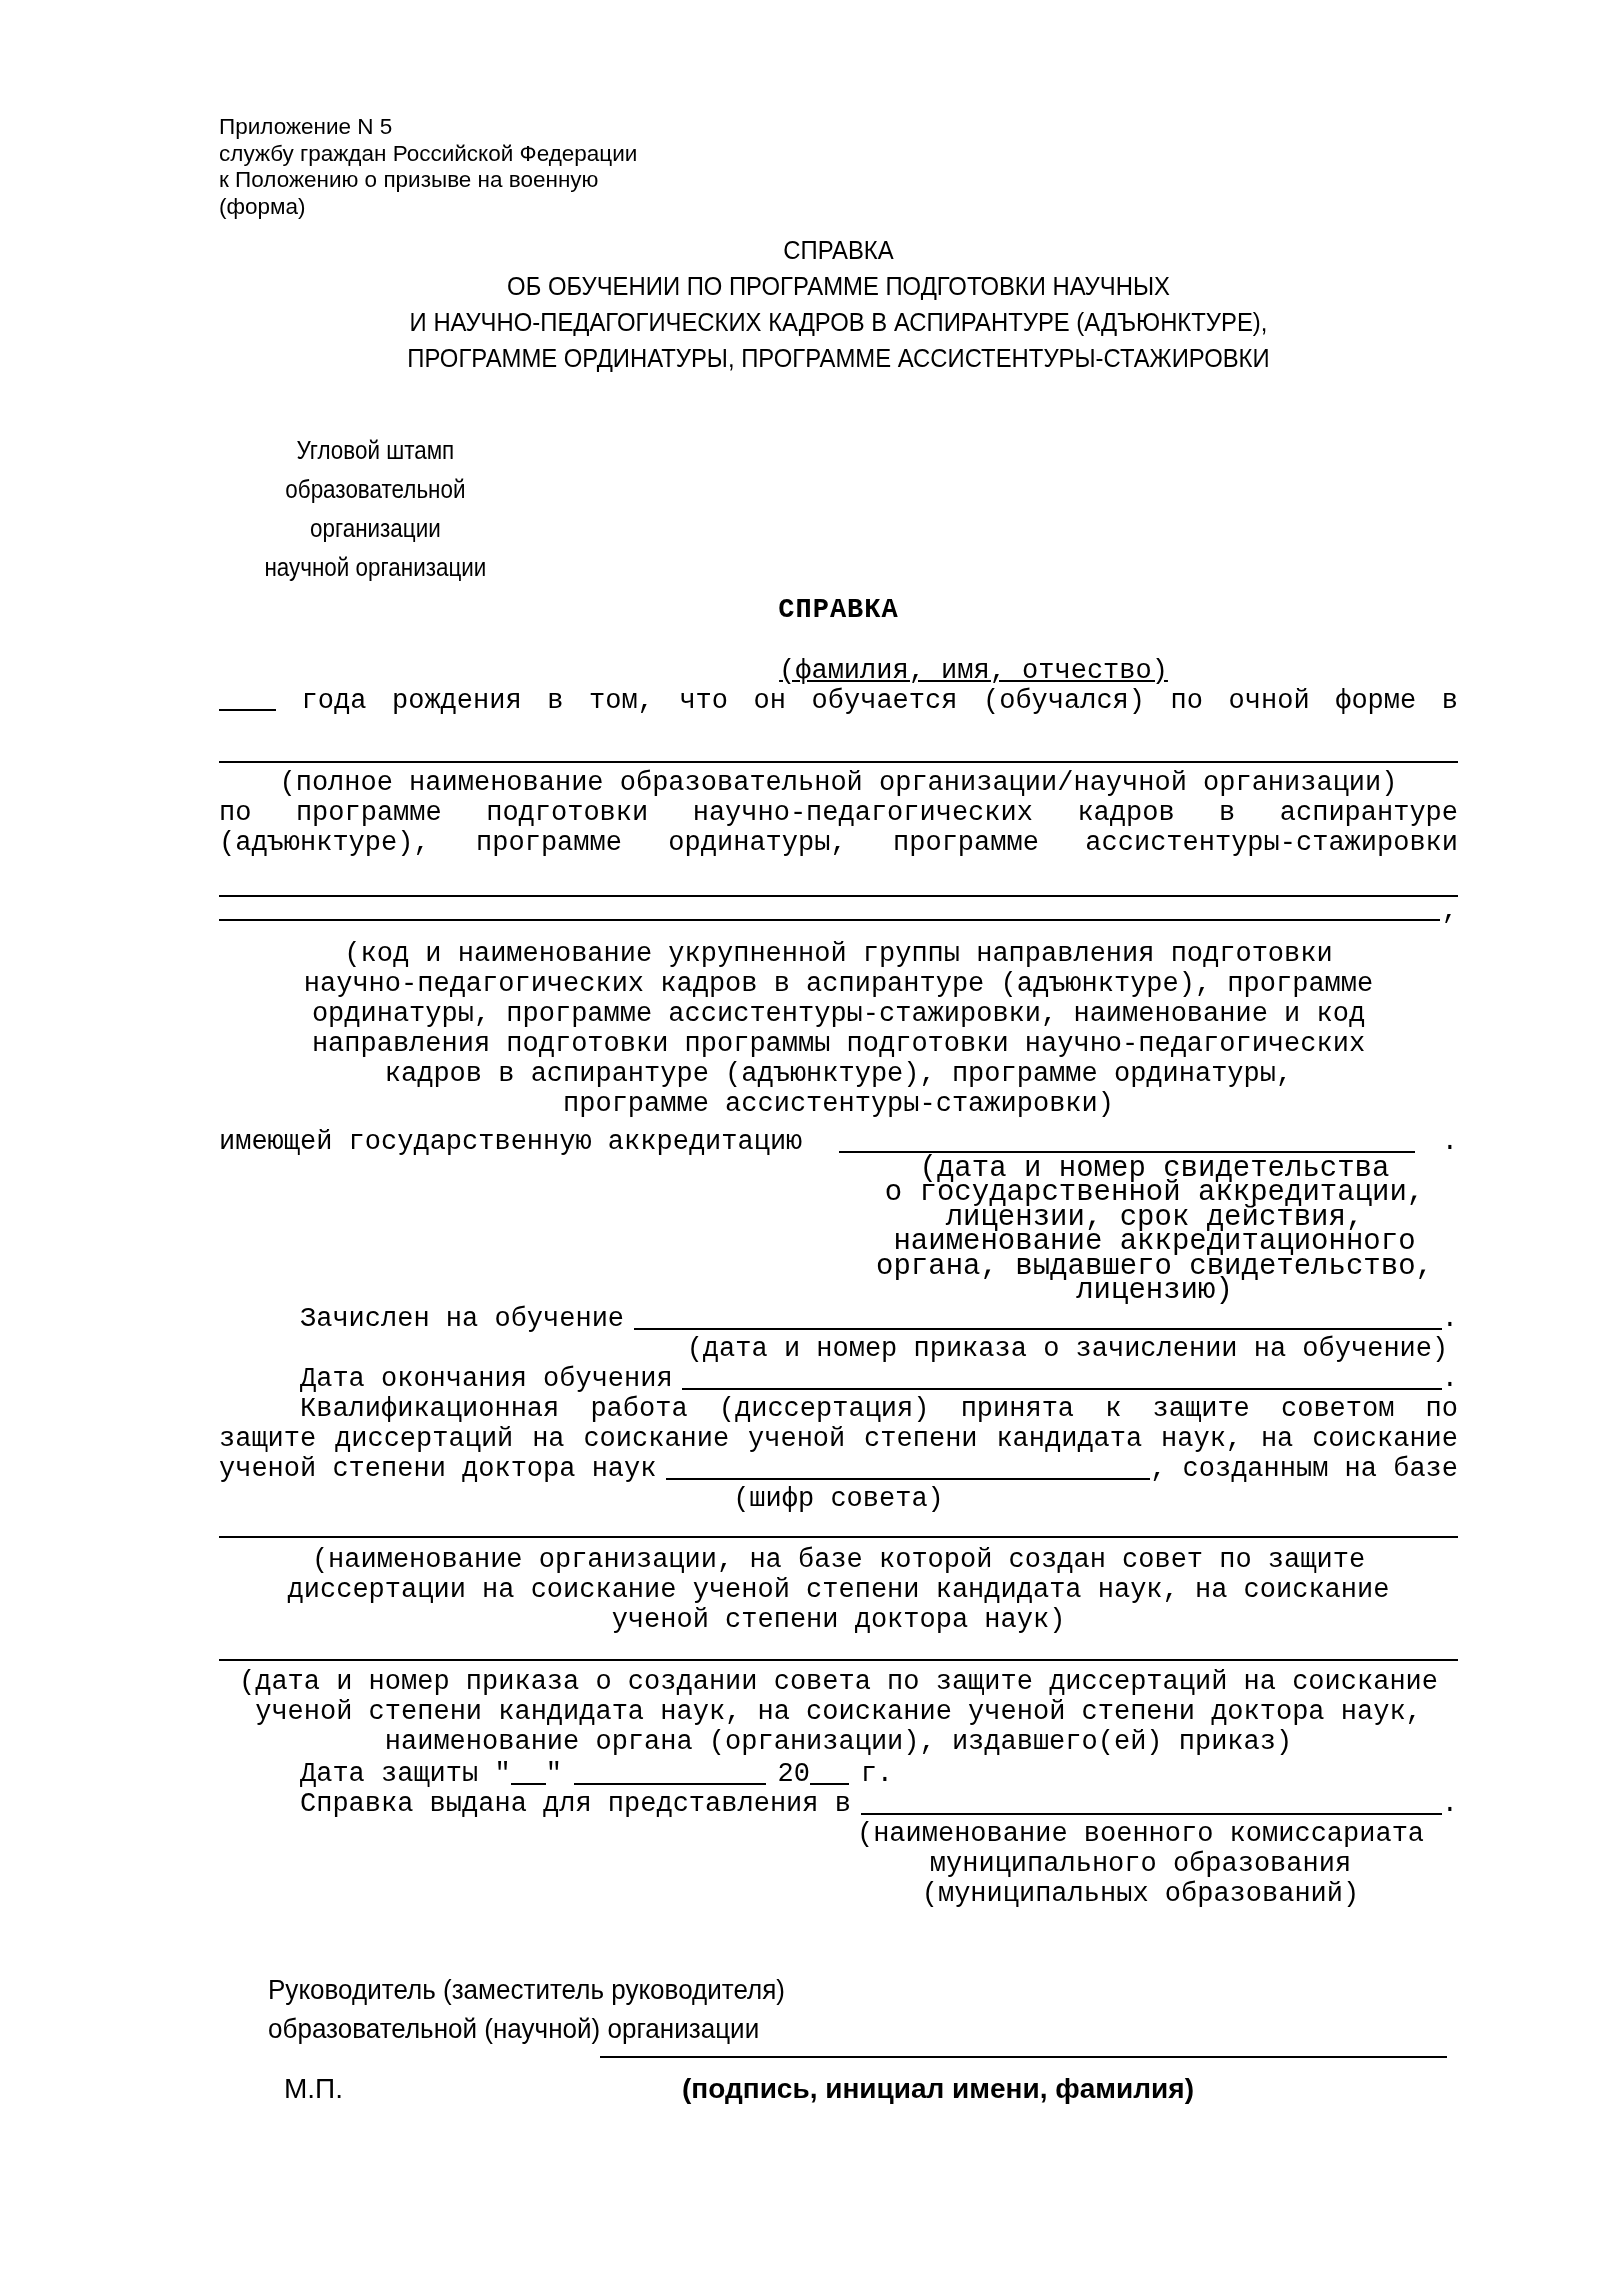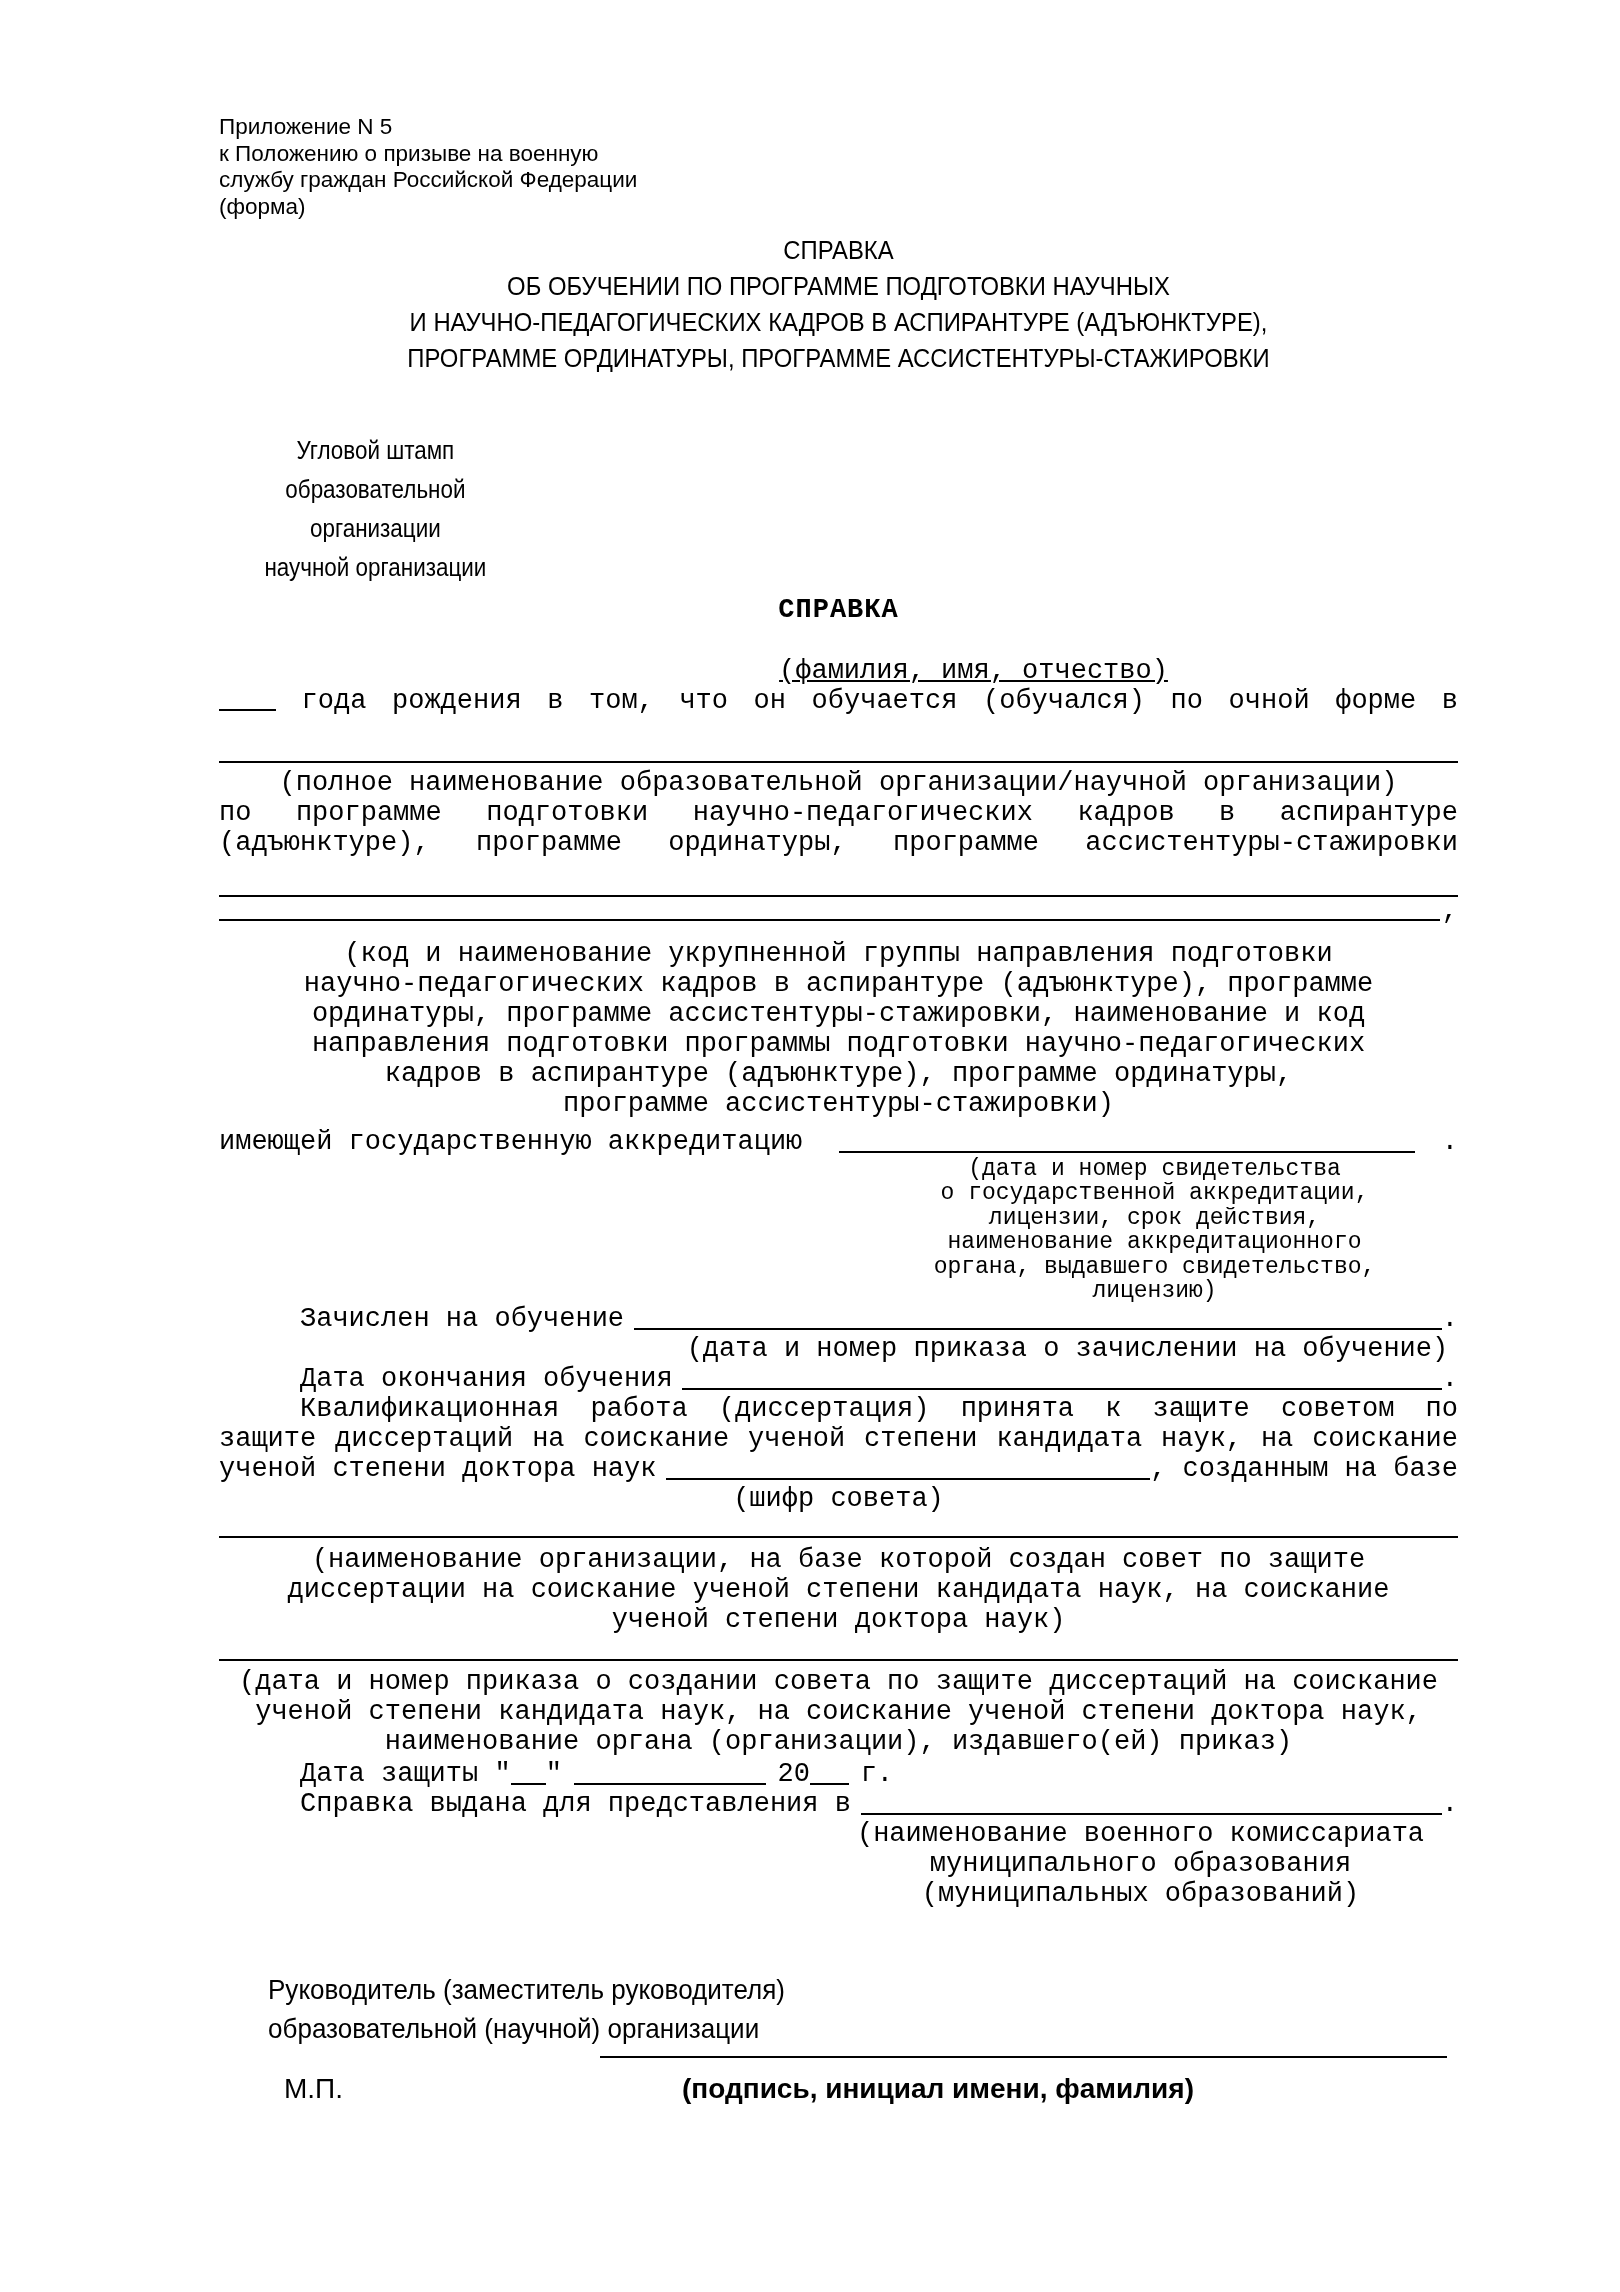--- a/index.html
+++ b/index.html
@@ -57,21 +57,21 @@
 
   .blank-row { border-bottom:2px solid #000; }
   .blank-row-flex { display:flex; align-items:flex-end; }
   .blank-row-flex .bline { flex:1; border-bottom:2px solid #000; margin-bottom:4.9px; }
   .blank-row-flex .punct { line-height:28px; padding-left:2px; }
 
   .cap-center { text-align:center; }
   .cap-right  { text-align:right; padding-right:9.8px; }
 
   .small-cap {
-    font-size:23px; line-height:24.5px;
+    font-size:29px; line-height:24.5px;
     margin-left:627px; width:617px; text-align:center;
   }
   .fio-cap { margin-left:333px; width:843px; text-align:center;text-decoration:underline; }
   .mil-cap { margin-left:608px; width:627px; text-align:center; }
 
   .gap6  { margin-top:5.9px; }
   .gap8  { margin-top:7.8px;gap:27px; }
   .gap14 { margin-top:13.7px; }
 
   
@@ -90,22 +90,22 @@
   .sig-caption { position:absolute; left:463px; width:686px; top:0; text-align:left;font-weight:bold; }
 </style>
 </head>
 <body>
 
 <div class="page">
   <div class="content">
 
     <div class="top-right sans">
       <div>Приложение N 5</div>
+      <div>службу граждан Российской Федерации</div>
       <div>к Положению о призыве на военную</div>
-      <div>службу граждан Российской Федерации</div>
       <div>(форма)</div>
     </div>
 
     <div class="title sans">
       <div class="title-line">СПРАВКА</div>
       <div class="title-line">ОБ ОБУЧЕНИИ ПО ПРОГРАММЕ ПОДГОТОВКИ НАУЧНЫХ</div>
       <div class="title-line">И НАУЧНО-ПЕДАГОГИЧЕСКИХ КАДРОВ В АСПИРАНТУРЕ (АДЪЮНКТУРЕ),</div>
       <div class="title-line">ПРОГРАММЕ ОРДИНАТУРЫ, ПРОГРАММЕ АССИСТЕНТУРЫ-СТАЖИРОВКИ</div>
     </div>
 

